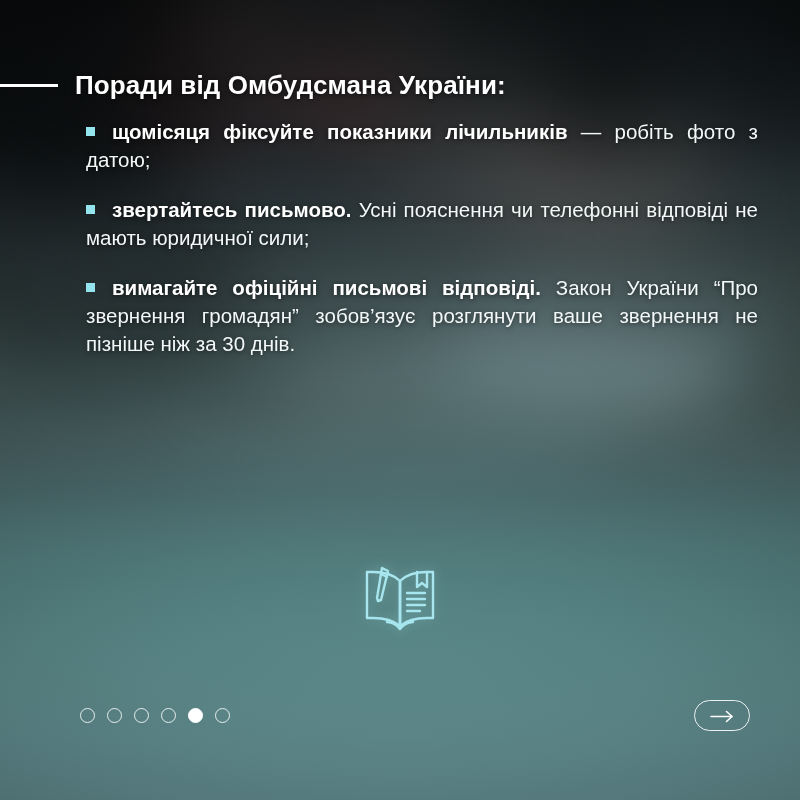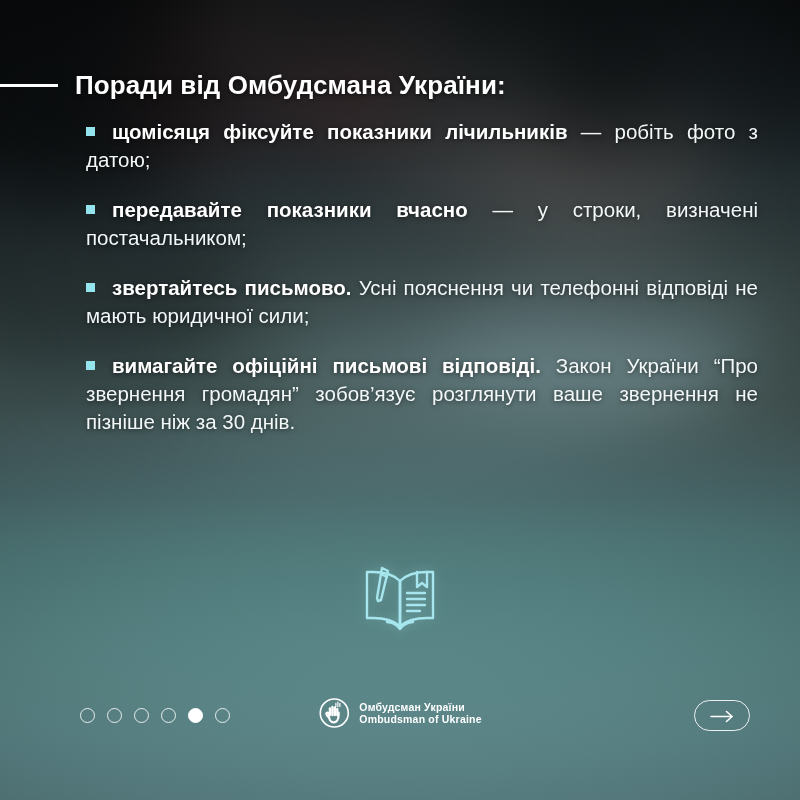--- a/index.html
+++ b/index.html
@@ -220,23 +220,20 @@
       <span class="title-rule"></span>
       <h1 class="title">Поради від Омбудсмана України:</h1>
     </div>
 
     <div class="tips">
 
       <p class="tip">
         <span class="bullet"></span><b>щомісяця фіксуйте показники лічильників</b><span class="rest"> — робіть фото з датою;</span>
       </p>
 
-      <p class="tip">
-        <span class="bullet"></span><b>передавайте показники вчасно</b><span class="rest"> — у строки, визначені постачальником;</span>
-      </p>
 
 
       <p class="tip">
         <span class="bullet"></span><b>звертайтесь письмово.</b><span class="rest"> Усні пояснення чи телефонні відповіді не мають юридичної сили;</span>
       </p>
 
       <p class="tip">
         <span class="bullet"></span><b>вимагайте офіційні письмові відповіді.</b><span class="rest"> Закон України “Про звернення громадян” зобов’язує розглянути ваше звернення не пізніше ніж за 30 днів.</span>
       </p>
 
@@ -267,37 +264,20 @@
 
     <div class="dots">
       <span class="dot"></span>
       <span class="dot"></span>
       <span class="dot"></span>
       <span class="dot"></span>
       <span class="dot active"></span>
       <span class="dot"></span>
     </div>
 
-    <div class="logo">
-      <span class="logo-mark">
-        <svg viewBox="0 0 32 32" fill="none">
-          <circle cx="16" cy="16" r="14" stroke="#ffffff" stroke-width="1.6"></circle>
-
-          <path d="M19.6 5.2 L19.6 9.6 M17.6 6.4 L17.6 9.6 M21.6 6.4 L21.6 9.6" stroke="#ffffff" stroke-width="1.2" stroke-linecap="round"></path>
-
-          <path d="M11.6 11.4 L11.6 18.2 M14.1 9.9 L14.1 18.2 M16.6 10.4 L16.6 18.2 M19.0 12.0 L19.0 18.2" stroke="#ffffff" stroke-width="2.3" stroke-linecap="round"></path>
-          <path d="M10.4 17.2 C10.4 22.4 12.6 25.4 15.4 25.4 C18.2 25.4 20.3 22.4 20.3 18.0 L20.3 15.6" stroke="#ffffff" stroke-width="2.3" stroke-linecap="round" stroke-linejoin="round"></path>
-          <path d="M10.6 16.4 C8.6 15.0 7.4 15.8 8.2 17.6 C8.9 19.2 10.0 20.2 10.9 20.6" stroke="#ffffff" stroke-width="2.1" stroke-linecap="round"></path>
-        </svg>
-      </span>
-      <span class="logo-text">
-        <span class="logo-ua" style="display:block">Омбудсман України</span>
-        <span class="logo-en" style="display:block">Ombudsman of Ukraine</span>
-      </span>
-    </div>
 
     <div class="next-btn">
       <span class="next-arrow">
         <svg viewBox="0 0 26 13" fill="none" stroke="#ffffff" stroke-width="1.6" stroke-linecap="round" stroke-linejoin="round">
           <path d="M2 6.5 L23 6.5"></path>
           <path d="M17.5 1.5 L23 6.5 L17.5 11.5"></path>
         </svg>
       </span>
     </div>
 

